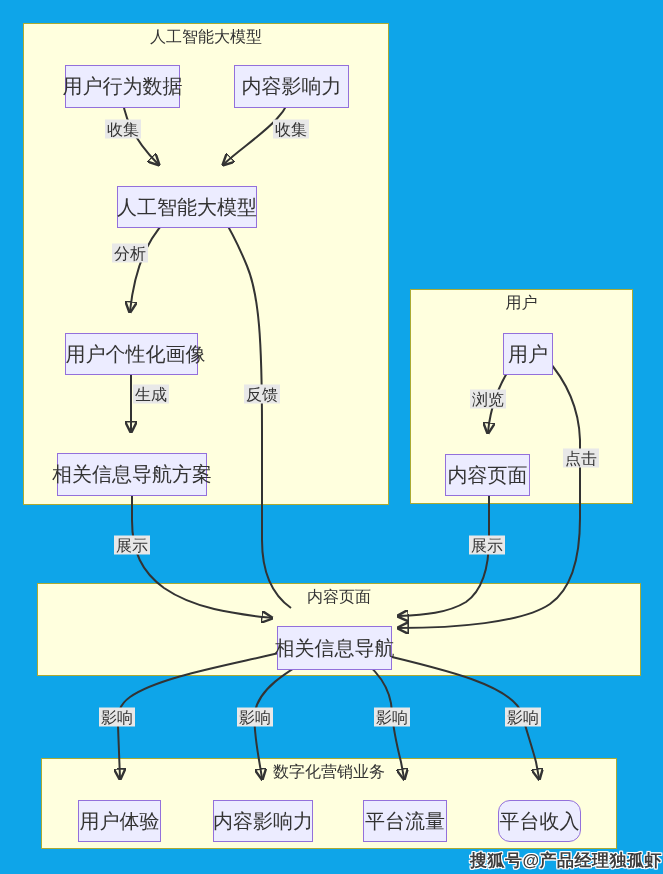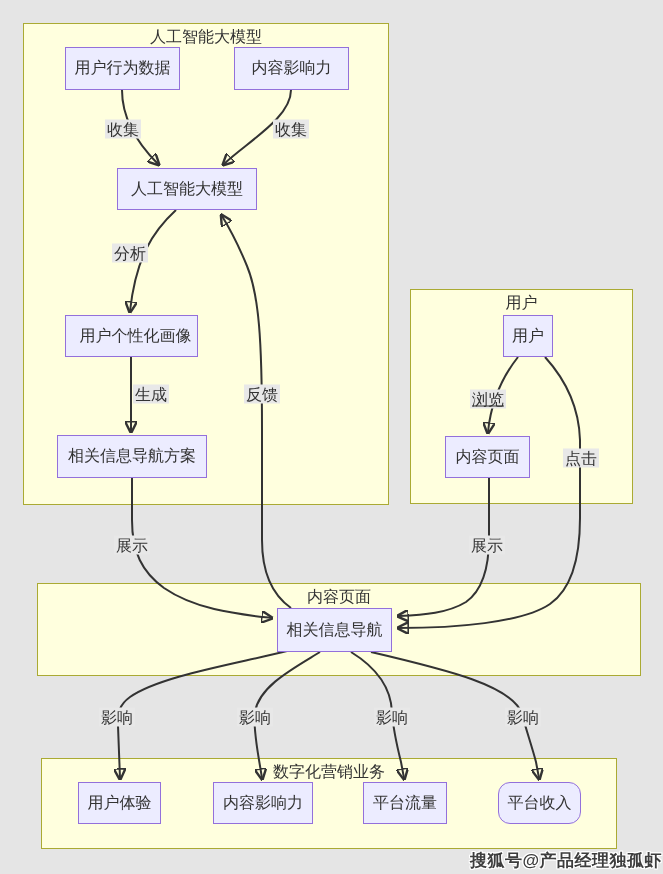--- a/index.html
+++ b/index.html
@@ -1,20 +1,20 @@
 <!DOCTYPE html>
 <html><head>
 <meta charset="utf-8">
 <style>
   html, body { margin: 0; padding: 0; background: #ffffff; }
   #stage {
     position: relative;
     width: 663px;
     height: 874px;
-    background: #e5e5e5;
+    background: #0ea5e9;
     font-family: "Liberation Sans", "DejaVu Sans", sans-serif;
     color: #333333;
     overflow: hidden;
   }
   .subgraph {
     position: absolute;
     background: #ffffde;
     border: 1px solid #aaaa33;
     box-sizing: border-box;
   }
@@ -39,24 +39,25 @@
     stroke-width: 2px;
   }
   .node {
     position: absolute;
     background: #ececff;
     border: 1.5px solid #9370db;
     box-sizing: border-box;
     display: flex;
     align-items: center;
     justify-content: center;
-    font-size: 16px;
+    font-size: 20px;
     color: #333333;
     white-space: nowrap;
     z-index: 3;
+    margin-top: 18px;
   }
   .edge-label {
     position: absolute;
     transform: translate(-50%, -50%);
     background: #e8e8e8;
     font-size: 16px;
     color: #333333;
     padding: 0 2px;
     line-height: 19px;
     white-space: nowrap;
@@ -131,21 +132,21 @@
   <div class="node" style="left:78px; top:782px; width:83px; height:42px;">用户体验</div>
   <div class="node" style="left:363px; top:782px; width:84px; height:42px;">平台流量</div>
   <div class="node" style="left:213px; top:782px; width:100px; height:42px;">内容影响力</div>
   <div class="node" style="left:498px; top:782px; width:83px; height:42px;border-radius:12px;">平台收入</div>
 
   <span class="edge-label" style="left:123px; top:129px;">收集</span>
   <span class="edge-label" style="left:291px; top:129px;">收集</span>
   <span class="edge-label" style="left:130px; top:253px;">分析</span>
   <span class="edge-label" style="left:151px; top:394px;">生成</span>
   <span class="edge-label" style="left:262px; top:394px;">反馈</span>
-  <span class="edge-label" style="left:488px; top:399px;text-decoration:underline;">浏览</span>
+  <span class="edge-label" style="left:488px; top:399px;">浏览</span>
   <span class="edge-label" style="left:581px; top:458px;">点击</span>
   <span class="edge-label" style="left:132px; top:545px;">展示</span>
   <span class="edge-label" style="left:487px; top:545px;">展示</span>
   <span class="edge-label" style="left:117px; top:717px;">影响</span>
   <span class="edge-label" style="left:255px; top:717px;">影响</span>
   <span class="edge-label" style="left:392px; top:717px;">影响</span>
   <span class="edge-label" style="left:523px; top:717px;">影响</span>
 
   <div class="watermark">搜狐号@产品经理独孤虾</div>
 

